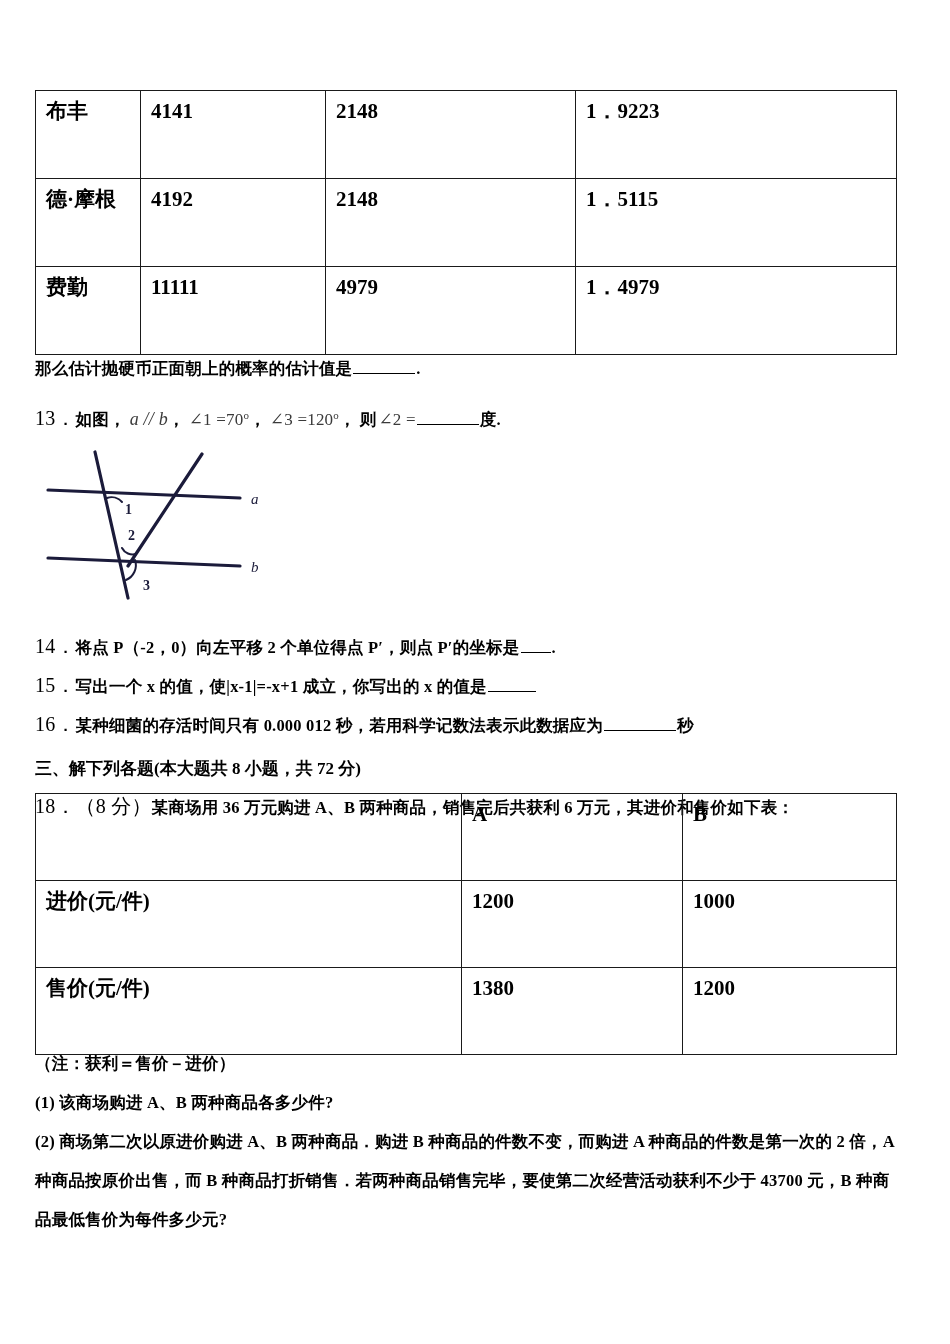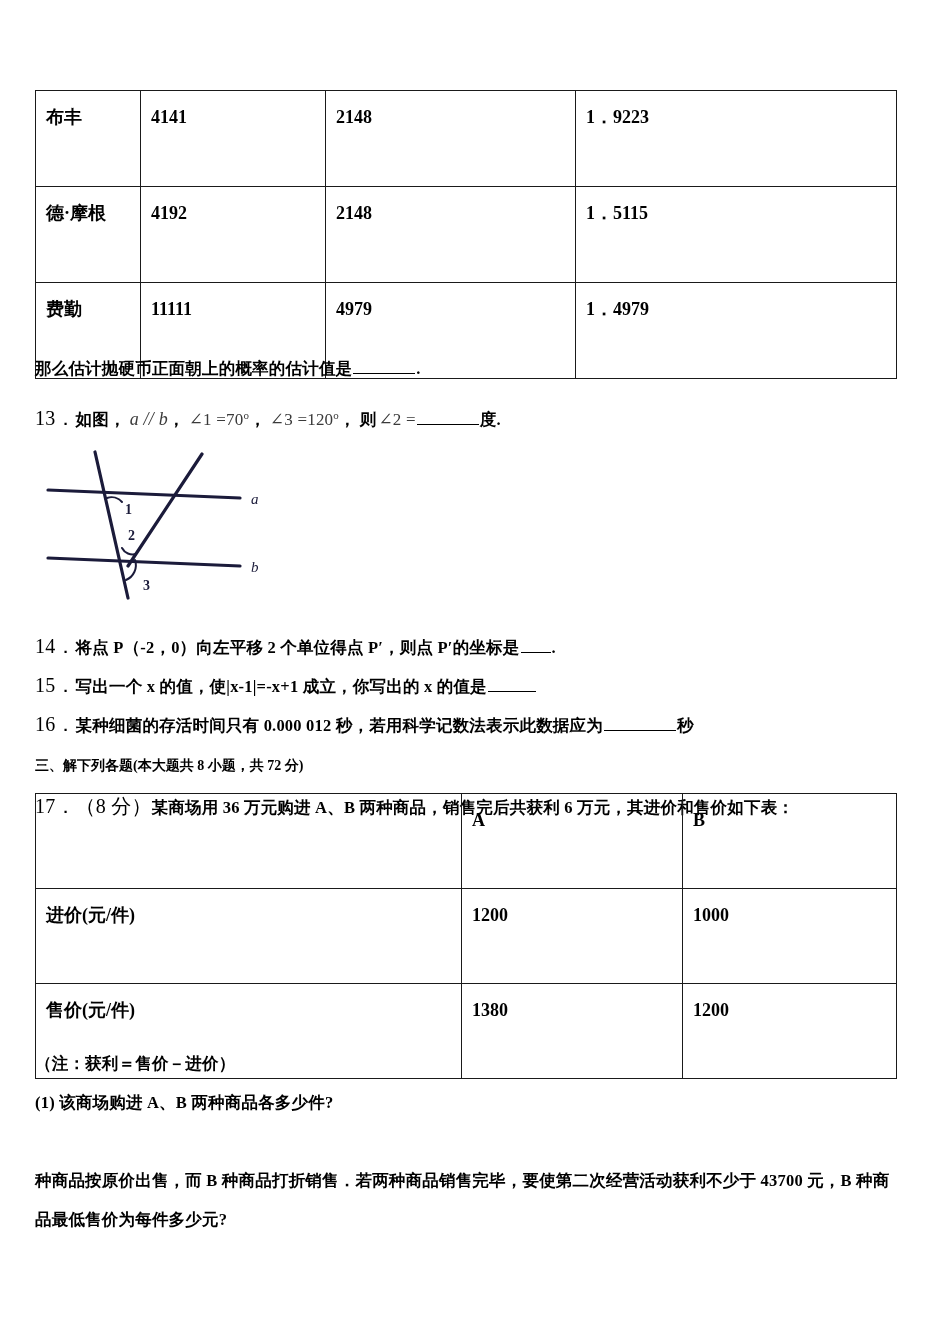--- a/index.html
+++ b/index.html
@@ -25,24 +25,24 @@
 
   
   .doc-table {
     position: absolute;
     border-collapse: collapse;
     table-layout: fixed;
   }
   .doc-table td {
     border: 1.5px solid #1a1a1a;
     vertical-align: top;
-    padding: 16px 10px 0 10px;
-    font-family: "Liberation Serif", "DejaVu Serif", serif;
-    font-weight: bold;
-    font-size: 18px;
+    padding: 8px 10px 0 10px;
+    font-family: "Liberation Serif", "DejaVu Serif", serif;
+    font-weight: bold;
+    font-size: 21px;
     line-height: 1.2;
     color: #000;
   }
 
   #coin-table {
     left: 35px;
     top: 90px;
     width: 861px;
   }
   #coin-table td { height: 79px; }
@@ -101,21 +101,21 @@
     font-size: 11px;
     vertical-align: super;
     font-style: normal;
   }
   .ang { font-style: normal; font-size: 17px; }
 
   .section-head {
     position: absolute;
     font-family: "Liberation Serif", "DejaVu Serif", serif;
     font-weight: bold;
-    font-size: 14px;
+    font-size: 17px;
     color: #000;
     white-space: nowrap;
   }
 
   
   #geo-figure {
     position: absolute;
     left: 40px;
     top: 448px;
     width: 232px;
@@ -211,21 +211,21 @@
     <span class="qnum">15．</span><span>写出一个 x 的值，使|x‑1|=‑x+1 成立，你写出的 x 的值是</span><span class="blank b-sm"></span><span></span>
   </div>
 
   <div class="line" style="left:35px; top:711px;">
     <span class="qnum">16．</span><span>某种细菌的存活时间只有 0.000 012 秒，若用科学记数法表示此数据应为</span><span class="blank b-lg"></span><span>秒</span>
   </div>
 
   <div class="section-head" style="left:35px; top:757px;">三、解下列各题(本大题共 8 小题，共 72 分)</div>
 
   <div class="line" style="left:35px; top:793px; top:793px;">
-    <span class="qnum">17．</span><span class="qnum">（8 分）</span><span>某商场用 36 万元购进 A、B 两种商品，销售完后共获利 6 万元，其进价和售价如下表：</span>
+    <span class="qnum">18．</span><span class="qnum">（8 分）</span><span>某商场用 36 万元购进 A、B 两种商品，销售完后共获利 6 万元，其进价和售价如下表：</span>
   </div>
 
   <table class="doc-table" id="price-table">
     <colgroup>
       <col class="p0">
         <col class="p1">
         <col class="p2">
     </colgroup>
     <tbody>
       <tr>
@@ -243,16 +243,17 @@
         <td>1380</td>
         <td>1200</td>
       </tr>
     </tbody>
   </table>
 
   <div class="line" style="left:35px; top:1053px;">（注：获利＝售价－进价）</div>
 
   <div class="line" style="left:35px; top:1092px;">(1) 该商场购进 A、B 两种商品各多少件?</div>
 
+  <div class="line" style="left:35px; top:1131px;">(2) 商场第二次以原进价购进 A、B 两种商品．购进 B 种商品的件数不变，而购进 A 种商品的件数是第一次的 2 倍，A</div>
   <div class="line" style="left:35px; top:1170px;">种商品按原价出售，而 B 种商品打折销售．若两种商品销售完毕，要使第二次经营活动获利不少于 43700 元，B 种商</div>
   <div class="line" style="left:35px; top:1209px;">品最低售价为每件多少元?</div>
 
 </div>
 
 </body></html>

